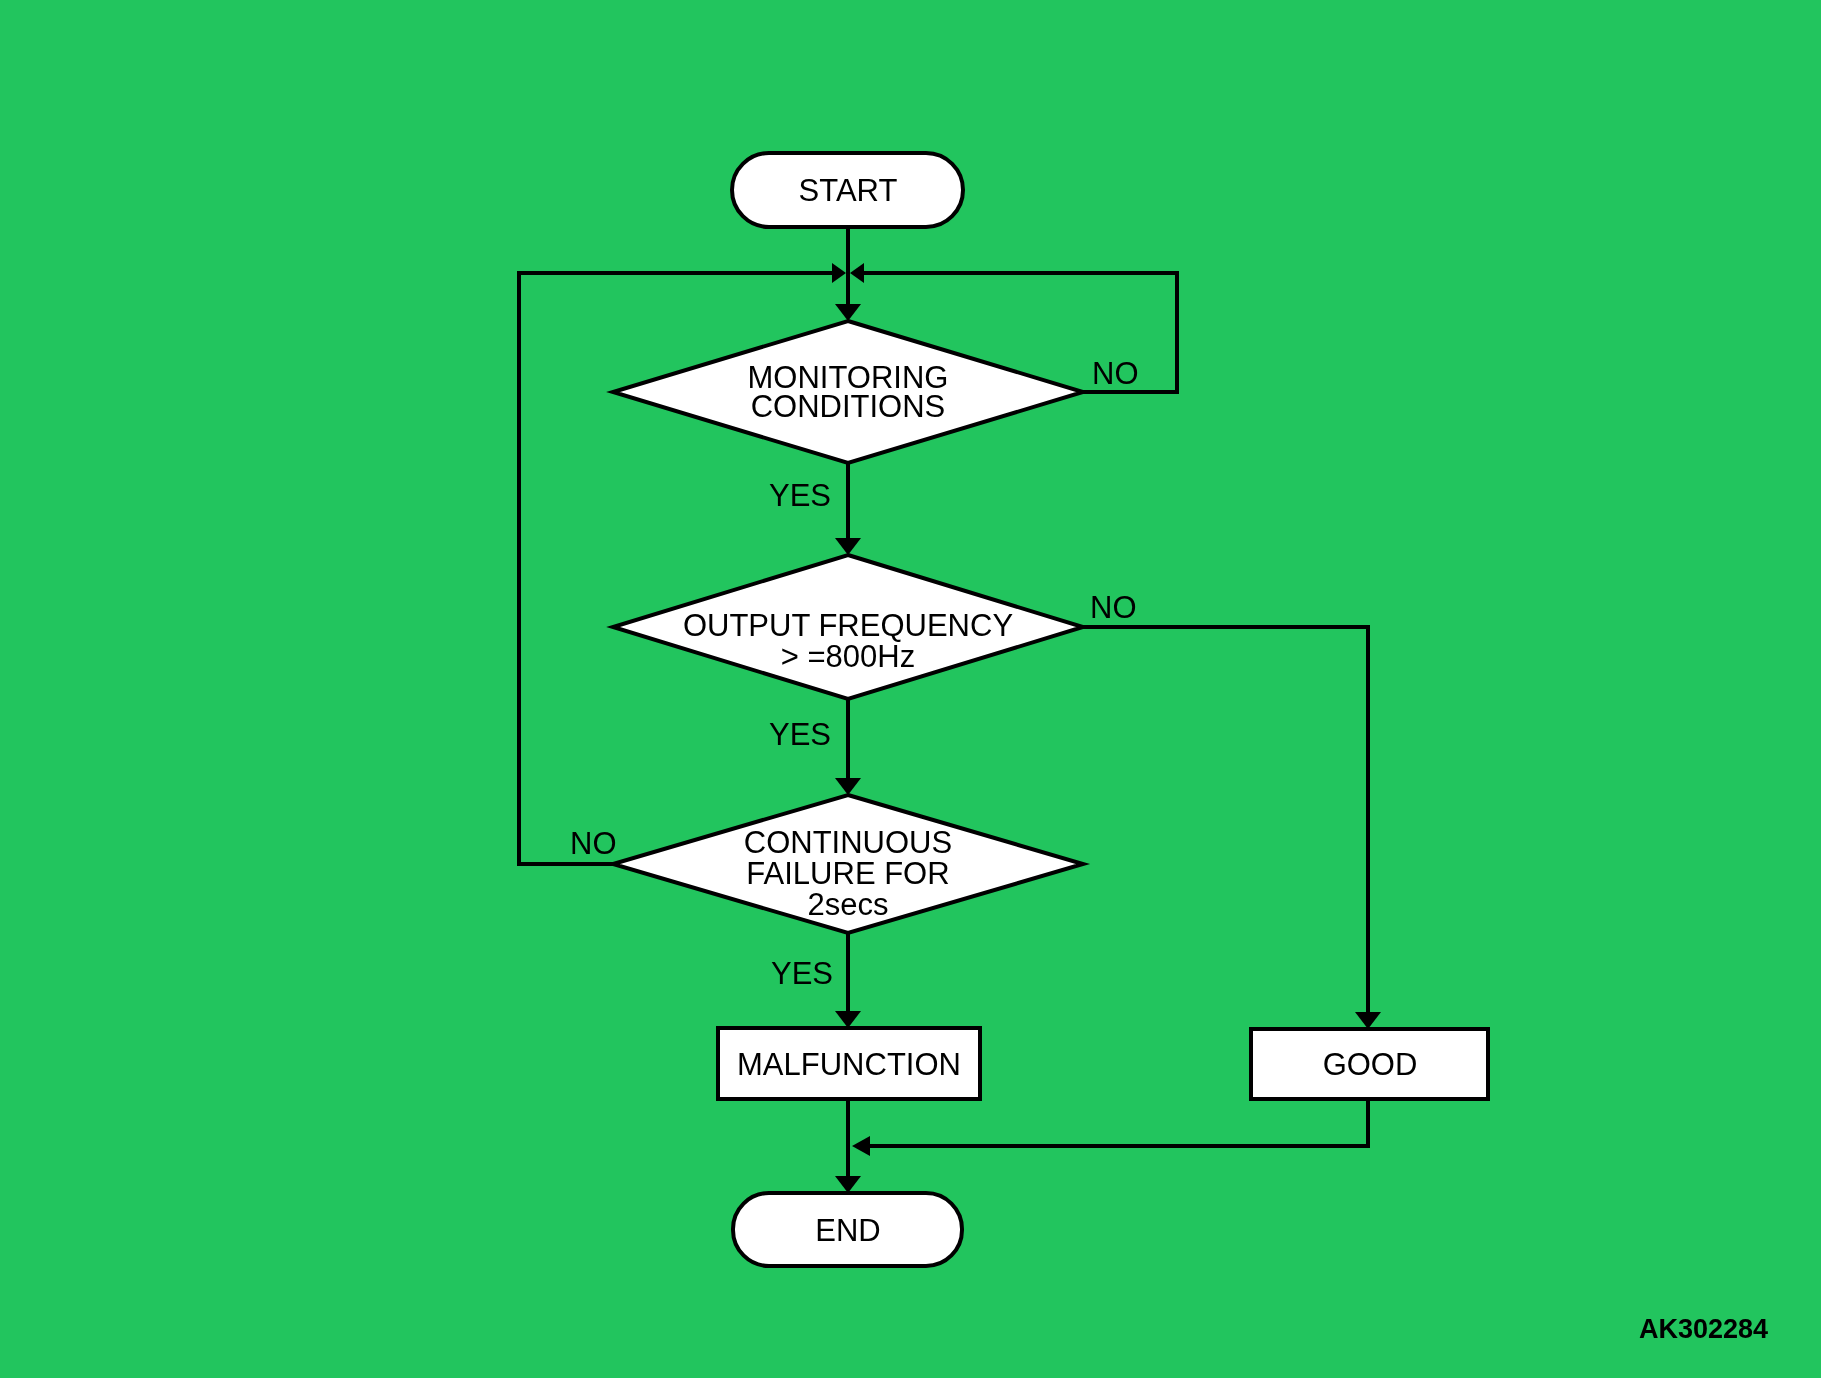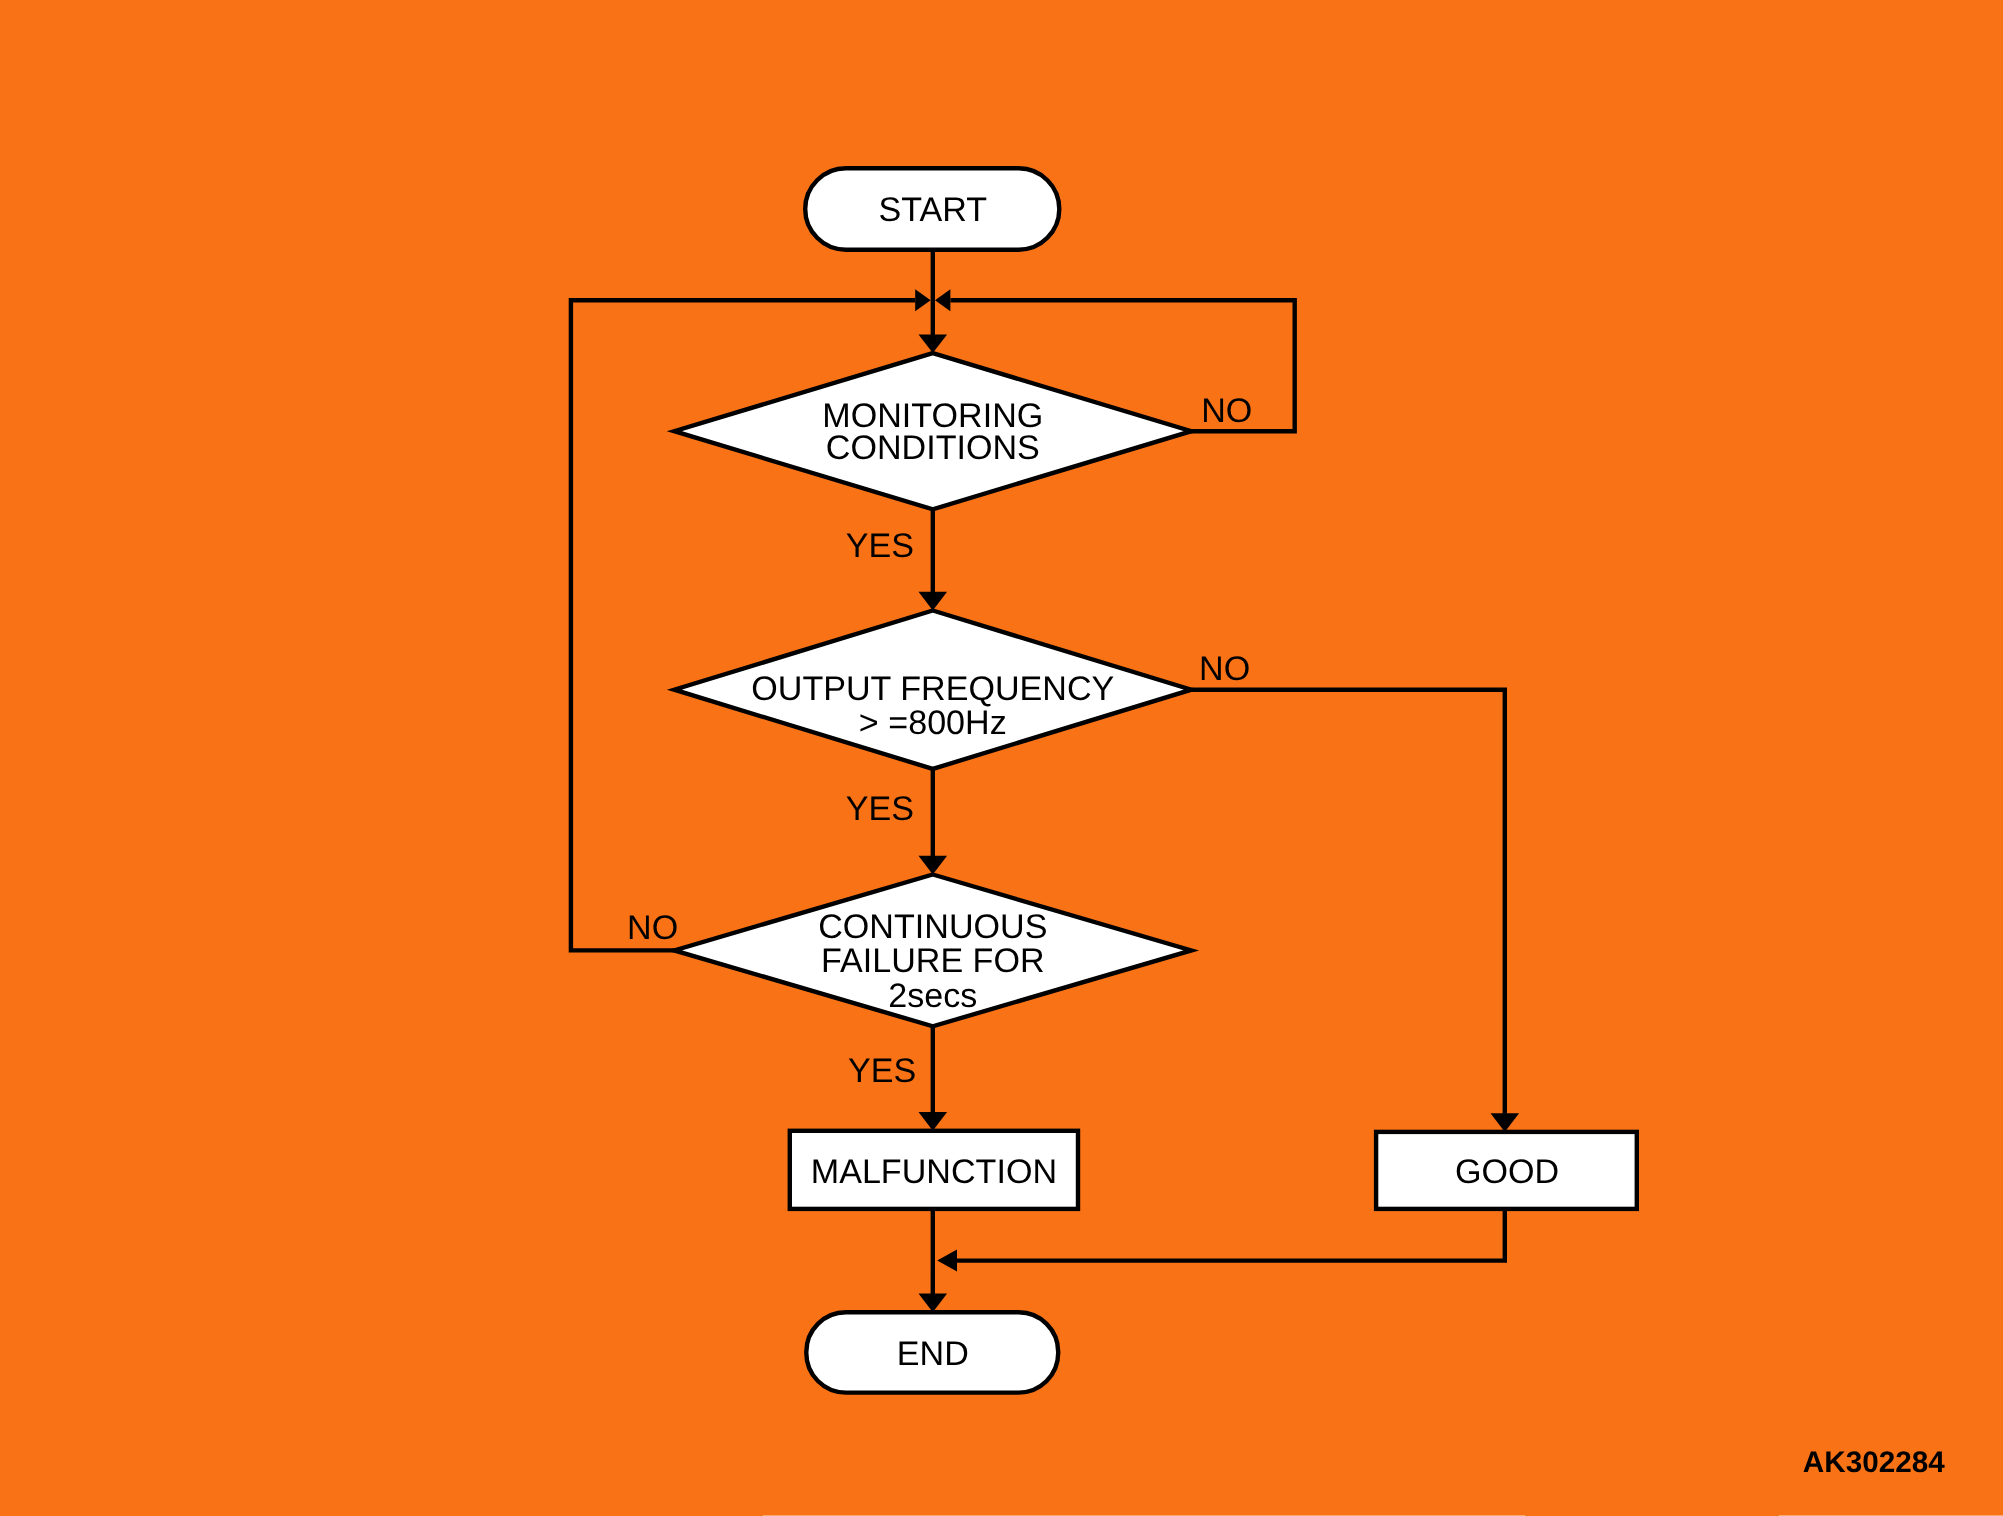--- a/index.html
+++ b/index.html
@@ -4,21 +4,21 @@
 <style>
   html, body {
     margin: 0;
     padding: 0;
     background: #ffffff;
   }
   .stage {
     position: relative;
     width: 1821px;
     height: 1378px;
-    background: #f97316;
+    background: #22c55e;
   }
   svg { display: block; }
   .edge {
     fill: none;
     stroke: #000000;
     stroke-width: 4;
   }
   .shape {
     fill: #ffffff;
     stroke: #000000;

